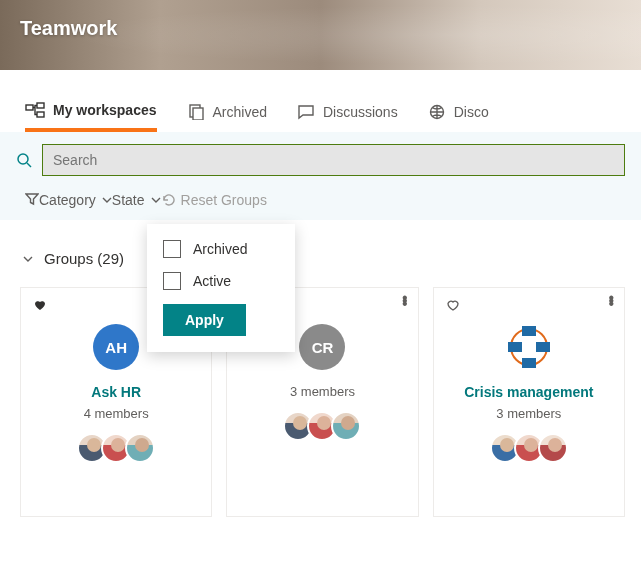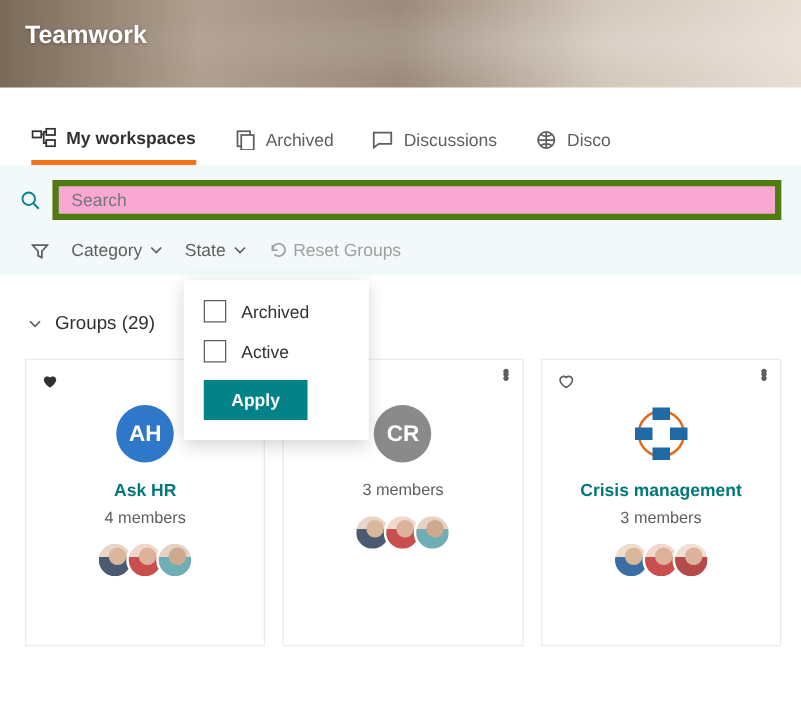--- a/index.html
+++ b/index.html
@@ -20,26 +20,26 @@
     padding: 32px 24px 0 25px; border-bottom: none;
   }
   .tab { display: flex; align-items: center; gap: 8px; color: #605e5c; font-size: 14px; padding-bottom: 10px; }
   .tab.active { font-weight: 700; color: #323130; border-bottom: 4px solid #f97316; }
   .tab svg, .tab .ic { flex: 0 0 auto; }
 
   .search-wrap { padding: 12px 16px 8px 16px; background:#f3f9fb; }
   .search-inner { display:flex; align-items:center; gap:10px; }
   .search-icon { color:#038387; }
   .search-input {
-    flex:1; height:32px; border:5px solid #4d7c0f; padding:0 10px;
-    font-size:14px; color:#605e5c; outline:none; background:#f9a8d4;
+    flex:1; height:32px; border:1px solid #4d7c0f; padding:0 10px;
+    font-size:14px; color:#605e5c; outline:none; background:#e5e5e5;
   }
 
   .filter-bar {
-    display:flex; align-items:flex-end; gap:18px;
+    display:flex; align-items:flex-start; 
     padding: 8px 16px 12px 25px; background:#f3f9fb; font-size:14px; color:#605e5c;
     position:relative;
   }
   .filter-item { display:flex; align-items:center; gap:6px; }
   .filter-reset { display:flex; align-items:center; gap:6px; color:#a19f9d; }
 
   .state-dropdown {
     position:absolute;
     left:147px;
     top:40px;
@@ -66,21 +66,21 @@
     border:1px solid #edebe9; background:#fff;
     position:relative; text-align:center; padding-top:36px;
   }
   .card-fav { position:absolute; left:12px; top:10px; color:#323130; font-size:14px;}
   .card-fav.outline { color:#605e5c; }
   .card-menu { position:absolute; right:10px; top:8px; color:#605e5c; font-size:16px; letter-spacing:0; line-height:4px;}
   .card-menu div{height:3px;}
   .avatar-badge {
     width:46px;height:46px;border-radius:50%;
     display:flex;align-items:center;justify-content:center;
-    margin:0 auto 14px auto;color:#fff;font-size:18px;font-weight:600;
+    margin:0 auto 14px auto;color:#fff;font-size:15px;font-weight:600;
   }
   .avatar-logo {
     width:46px;height:46px;margin:0 auto 14px auto;position:relative;
   }
   .card-title { color:#03787c; font-weight:600; font-size:14px; margin-bottom:6px;}
   .card-sub { color:#605e5c; font-size:13px; margin-bottom:12px;}
   .mini-row { display:flex; justify-content:center; gap:-6px;}
   .mini-row .mini { width:30px;height:30px;border-radius:50%; border:2px solid #fff; margin-left:-6px; background:#ccc; position:relative; overflow:hidden;}
   .mini:first-child{margin-left:0;}
   

